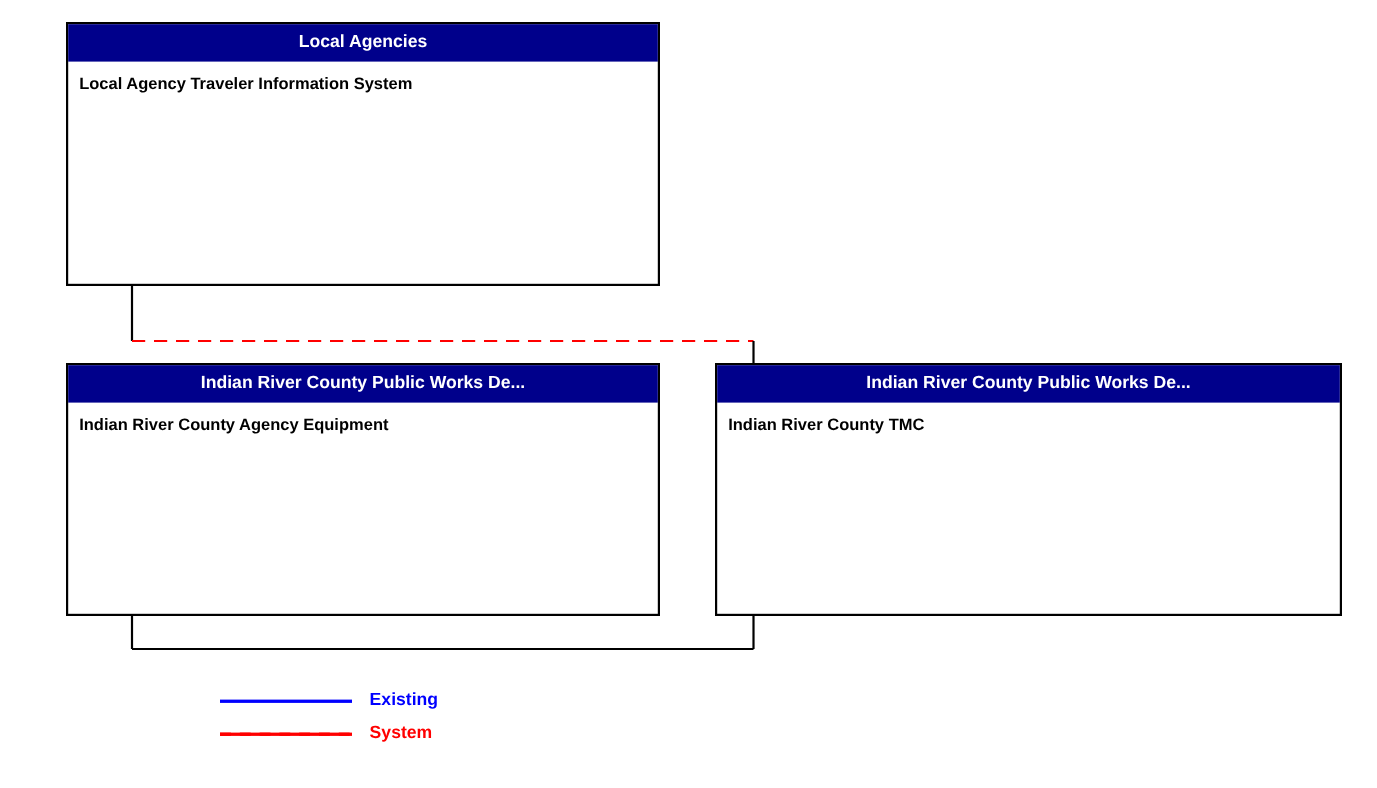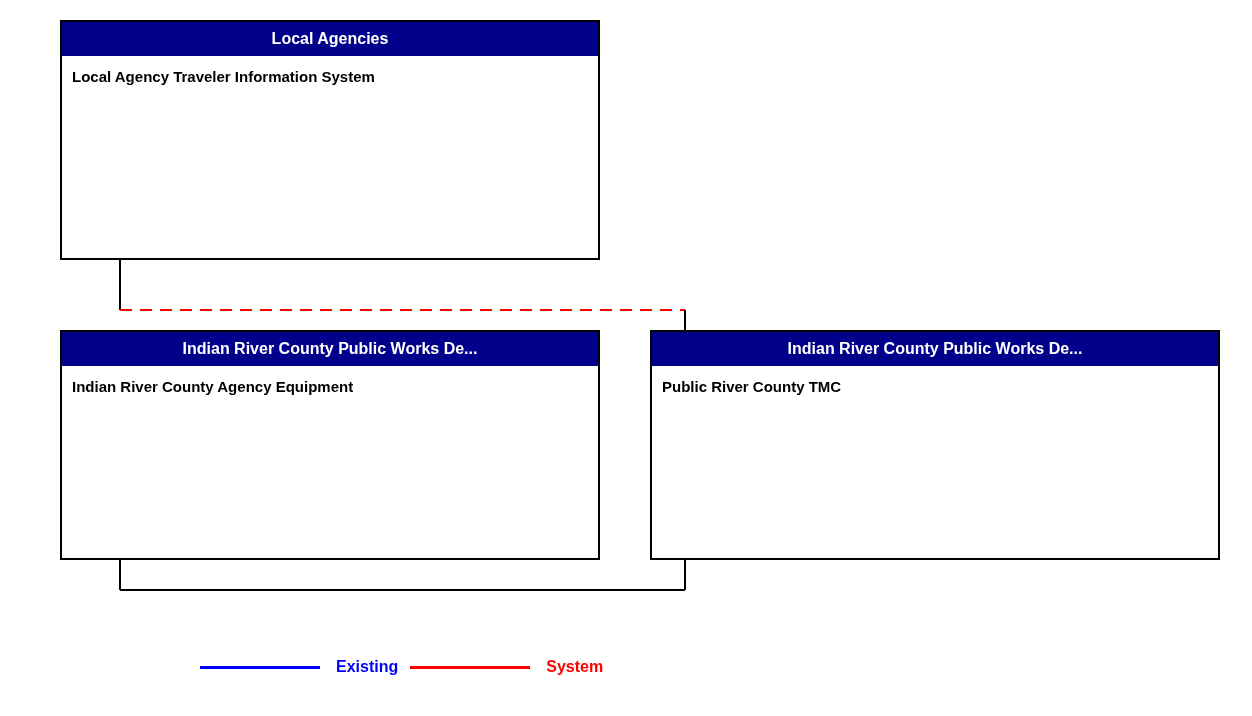--- a/index.html
+++ b/index.html
@@ -75,21 +75,21 @@
       height: 716px;
       pointer-events: none;
     }
 
     
     .legend {
       position: absolute;
       bottom: 40px;
       left: 200px;
       display: flex;
-      flex-direction: row;
+      flex-direction: column;
       gap: 12px;
     }
 
     .legend-item {
       display: flex;
       align-items: center;
       gap: 16px;
     }
 
     .legend-line-existing {
@@ -149,21 +149,21 @@
     <div class="node-body">Local Agency Traveler Information System</div>
   </div>
 
   <div class="node-box box-field-equipment">
     <div class="node-header">Indian River County Public Works De...</div>
     <div class="node-body">Indian River County Agency Equipment</div>
   </div>
 
   <div class="node-box box-tmc">
     <div class="node-header">Indian River County Public Works De...</div>
-    <div class="node-body">Public River County TMC</div>
+    <div class="node-body">Indian River County TMC</div>
   </div>
 
   <div class="legend">
     <div class="legend-item">
       <div class="legend-line-existing"></div>
       <span class="legend-label legend-label-existing">Existing</span>
     </div>
     <div class="legend-item">
       <div class="legend-line-planned"></div>
       <span class="legend-label legend-label-planned">System</span>

